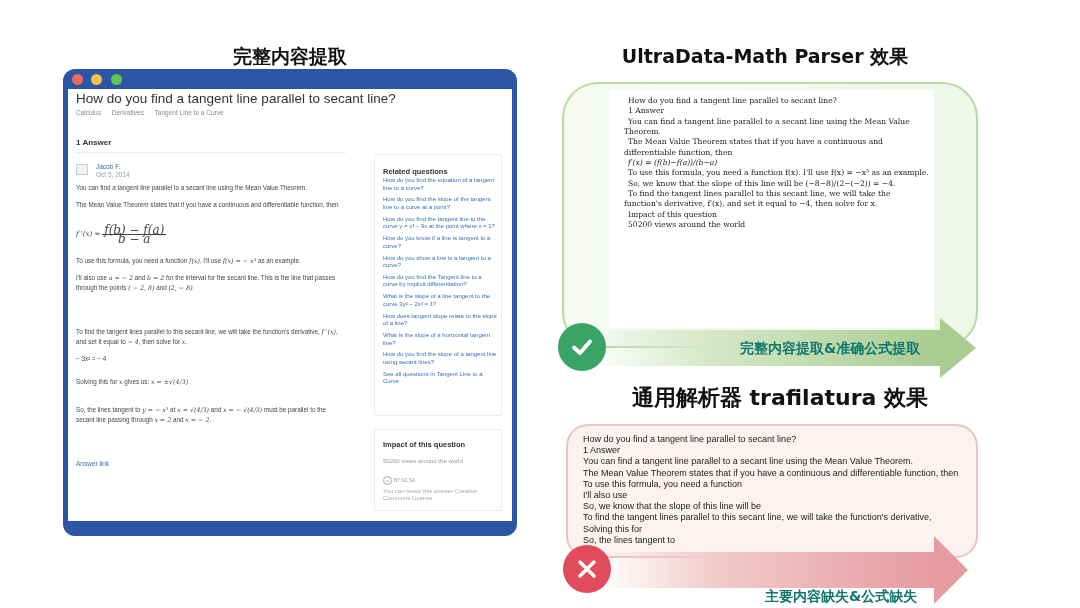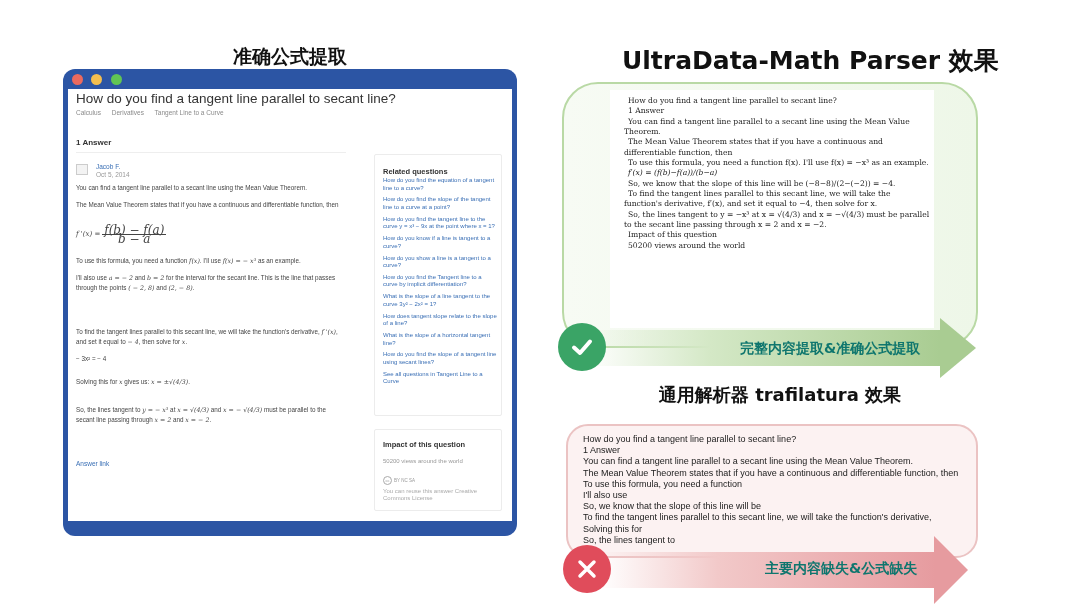--- a/index.html
+++ b/index.html
@@ -1,22 +1,22 @@
 <!DOCTYPE html>
 <html><head>
 <meta charset="utf-8">
 <style>
   * { box-sizing: border-box; margin: 0; padding: 0; }
   html, body { width: 1080px; height: 608px; background: #ffffff; overflow: hidden; }
   body { position: relative; font-family: "Liberation Sans", "DejaVu Sans", sans-serif; color: #222; }
 
   .heading { position: absolute; font-family: "DejaVu Sans", "Liberation Sans", sans-serif; font-weight: bold; color: #111; text-align: center; white-space: nowrap; }
   #h-left { left: 200px; top: 44px; width: 180px; font-size: 19px; }
-  #h-right-top { left: 622px; top: 44px; width: 330px; font-size: 25px; }
-  #h-right-mid { left: 625px; top: 383px; width: 310px; font-size: 18px; }
+  #h-right-top { left: 600px; top: 44px; width: 330px; font-size: 19px; }
+  #h-right-mid { left: 625px; top: 383px; width: 310px; font-size: 22px; }
 
   
   .window { position: absolute; left: 63px; top: 69px; width: 454px; height: 467px; background: #2c55a4; border-radius: 12px; }
   .traffic { position: absolute; top: 5px; width: 11px; height: 11px; border-radius: 50%; }
   .t-red { left: 9px; background: #ec6a5e; }
   .t-yellow { left: 28px; background: #f4bf4f; }
   .t-green { left: 48px; background: #61c554; }
   .win-body { position: absolute; left: 5px; top: 20px; width: 444px; height: 432px; background: #fff; overflow: hidden; }
 
   .q-title { position: absolute; left: 8px; top: 2px; font-size: 13.5px; color: #333; white-space: nowrap; }
@@ -61,26 +61,26 @@
 
   .badge-circle { position: absolute; width: 48px; height: 48px; border-radius: 50%; display: flex; align-items: center; justify-content: center; }
   #check-badge { left: 558px; top: 323px; background: #3aa466; }
   #x-badge { left: 563px; top: 545px; background: #e04c5b; }
 
   
   .red-box { position: absolute; left: 566px; top: 424px; width: 412px; height: 134px; border: 2px solid #ebc3c3; border-radius: 22px; background: #fcf2f2; overflow: hidden; }
   .plain { position: absolute; left: 15px; top: 8px; width: 385px; font-family: "Liberation Sans", "DejaVu Sans", sans-serif; font-size: 9px; line-height: 11.2px; color: #222; }
   .red-arrow-body { left: 600px; top: 552px; width: 336px; height: 36px; background: linear-gradient(to right, rgba(255,255,255,0) 0%, #f2c9c9 35%, #e69b9f 100%); }
   .red-arrow-head { left: 934px; top: 536px; width: 0; height: 0; border-top: 34px solid transparent; border-bottom: 34px solid transparent; border-left: 34px solid #e69b9f; }
-  #red-label { left: 765px; top: 560px; }
+  #red-label { left: 765px; top: 588px; }
 </style>
 </head>
 <body>
 
-<div class="heading" id="h-left">准确公式提取</div>
+<div class="heading" id="h-left">完整内容提取</div>
 <div class="heading" id="h-right-top">UltraData-Math Parser 效果</div>
 <div class="heading" id="h-right-mid">通用解析器 trafilatura 效果</div>
 
 <div class="window">
   <div class="traffic t-red"></div>
   <div class="traffic t-yellow"></div>
   <div class="traffic t-green"></div>
 
   <div class="win-body">
     <div class="q-title">How do you find a tangent line parallel to secant line?</div>
@@ -161,25 +161,24 @@
   </div>
 </div>
 
 <div class="green-box"></div>
 <div class="latex-paper">
   <div class="latex">
     <p>How do you find a tangent line parallel to secant line?</p>
     <p>1 Answer</p>
     <p>You can find a tangent line parallel to a secant line using the Mean Value Theorem.</p>
     <p>The Mean Value Theorem states that if you have a continuous and differentiable function, then</p>
+    <p style="font-style:italic;">f′(x) = (f(b)−f(a))/(b−a)</p>
     <p>To use this formula, you need a function f(x). I'll use f(x) = −x³ as an example.</p>
-    <p style="font-style:italic;">f′(x) = (f(b)−f(a))/(b−a)</p>
     <p>So, we know that the slope of this line will be (−8−8)/(2−(−2)) = −4.</p>
     <p>To find the tangent lines parallel to this secant line, we will take the function's derivative, f′(x), and set it equal to −4, then solve for x.</p>
-    <p>So, the lines tangent to y = −x³ at x = √(4/3) and x = −√(4/3) must be parallel to the secant line passing through x = 2 and x = −2.</p>
     <p>Impact of this question</p>
     <p>50200 views around the world</p>
   </div>
 </div>
 
 <div class="arrow green-arrow-body"></div>
 <div class="arrow green-arrow-head"></div>
 <div class="arrow-label" id="green-label">完整内容提取&amp;准确公式提取</div>
 <div class="badge-circle" id="check-badge">
   <svg width="26" height="26" viewBox="0 0 26 26">

